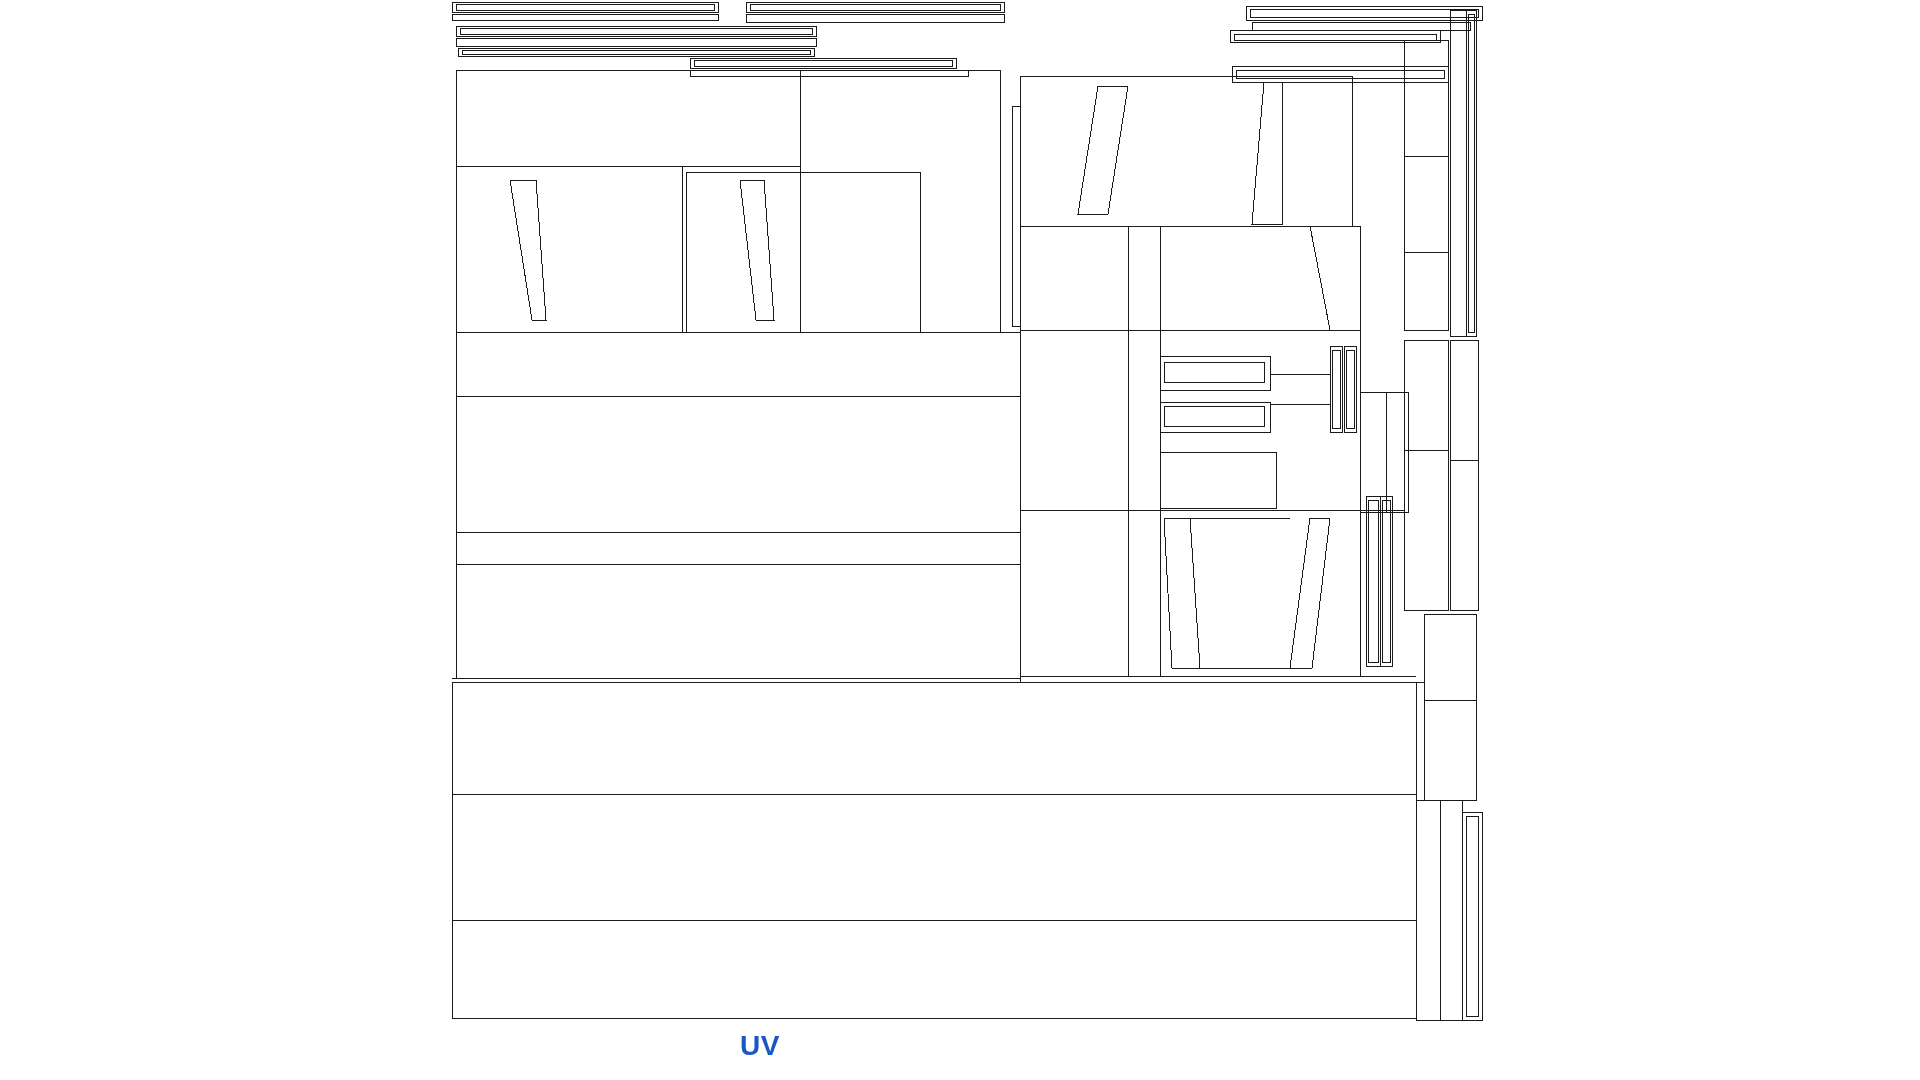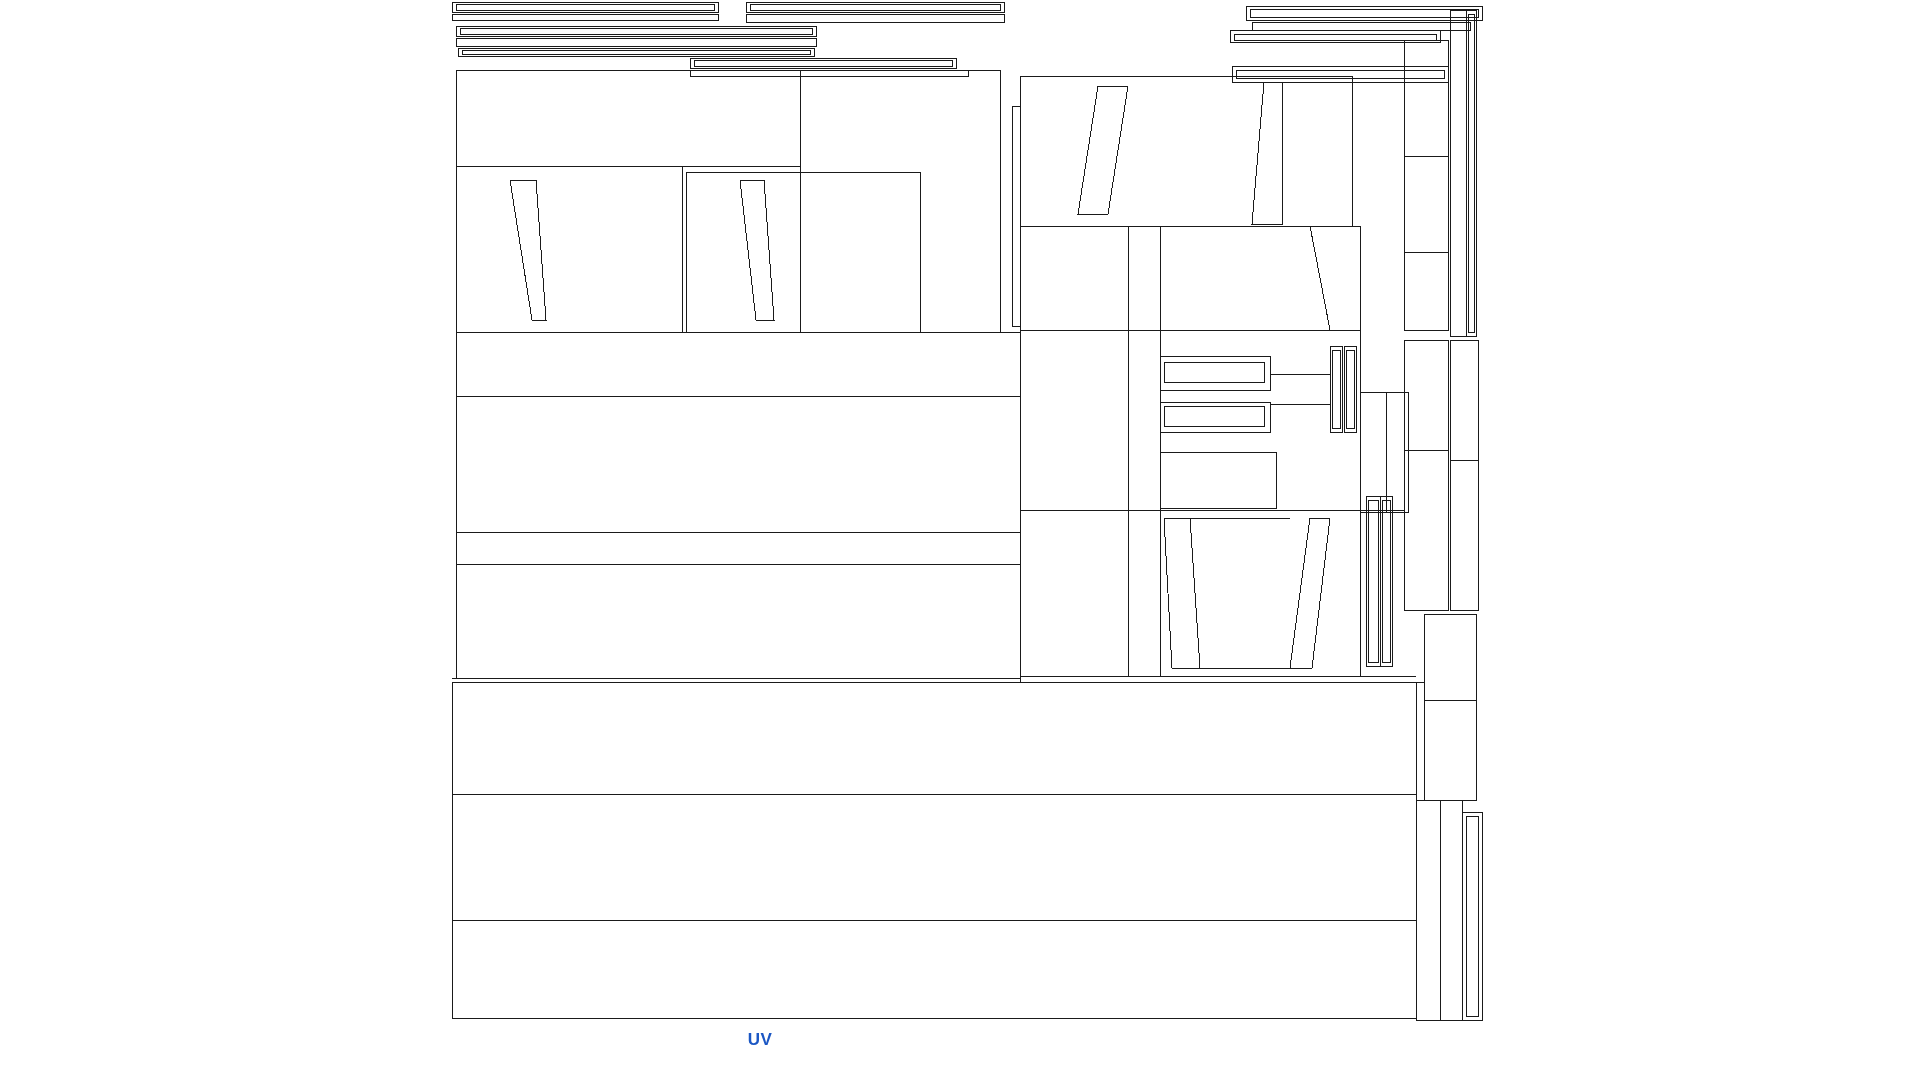--- a/index.html
+++ b/index.html
@@ -29,21 +29,21 @@
     width: 1920px;
     height: 1080px;
   }
   .uv-label {
     position: absolute;
     left: 0;
     top: 1030px;
     width: 1520px;
     text-align: center;
     font-family: "Liberation Sans", sans-serif;
-    font-size: 17px;
+    font-size: 28px;
     font-weight: bold;
     letter-spacing: 0.5px;
     color: #1b57c4;
     user-select: none;
   }
 </style>
 </head>
 <body>
 
 <div id="root" style="background: rgb(255, 255, 255);">

